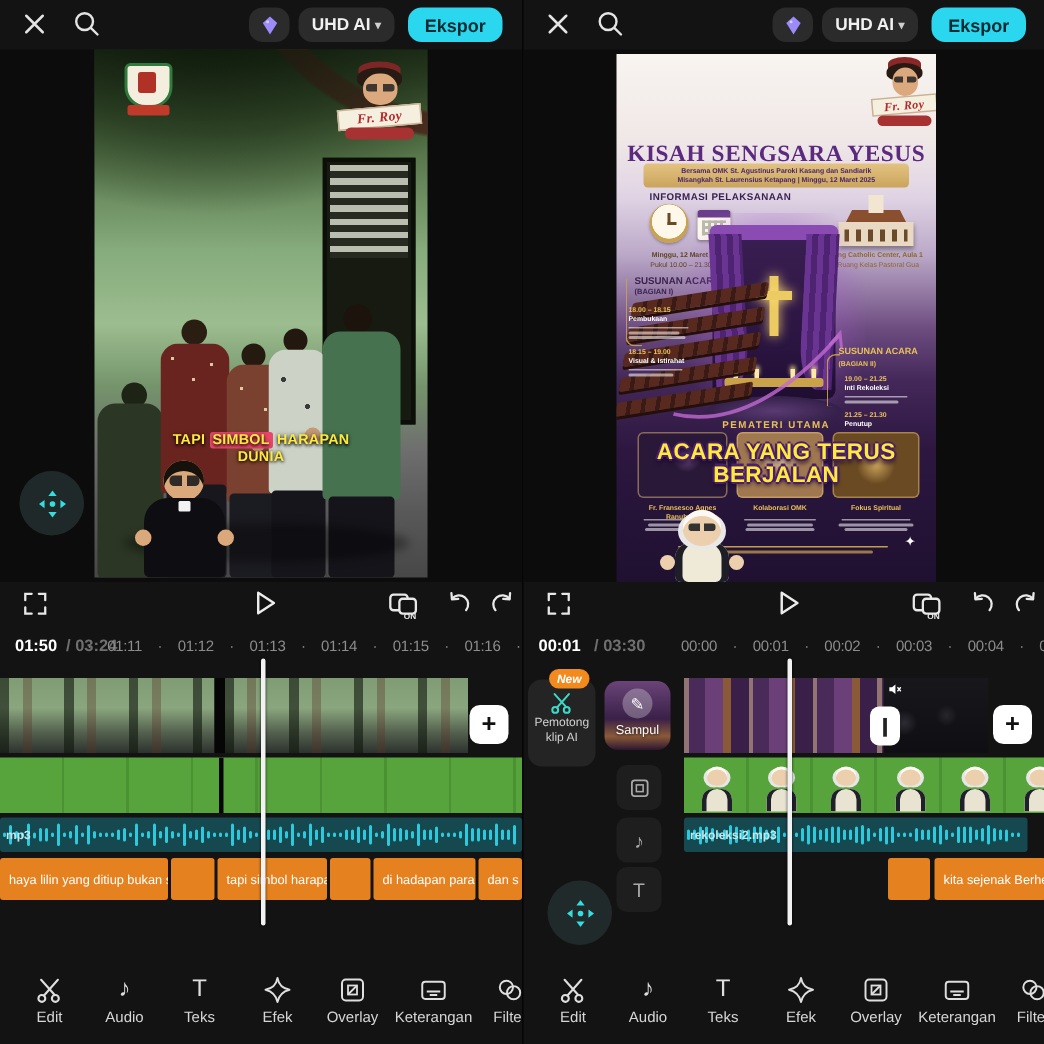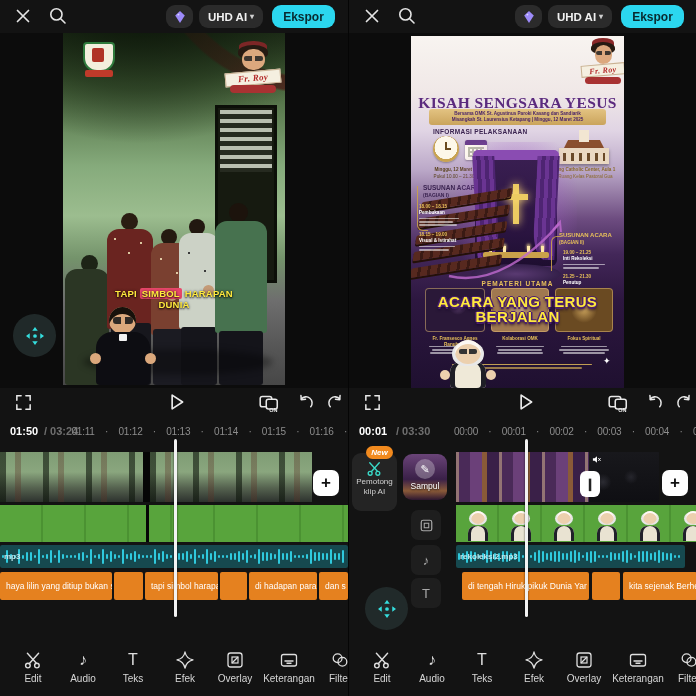--- a/index.html
+++ b/index.html
@@ -835,23 +835,20 @@
           <i style="height: 8.5px;"></i>
           <i style="height: 13.1px;"></i>
           <i style="height: 8.7px;"></i>
           <i style="height: 6.8px;"></i>
           <i style="height: 8px;"></i>
           <i style="height: 2.5px;"></i>
           <i style="height: 2.5px;"></i>
         </div>
       <span class="audio-label">rekoleksi2.mp3</span>
     </div>
-    <div class="tseg" style="left:113px;width:127px">
-        <span>di tengah Hiruk pikuk Dunia Yar</span>
-      </div>
     <div class="tseg" style="left:243px;width:28px"></div>
     <div class="tseg" style="left:274px;width:74px">
         <span>kita sejenak Berhen</span>
       </div>
     <div class="playhead" style="left:176px"></div>
   </div>
 
   <div class="toolbar">
     <div class="tbitem" style="left:1px">
       <svg width="20" height="20" viewBox="0 0 20 20">

